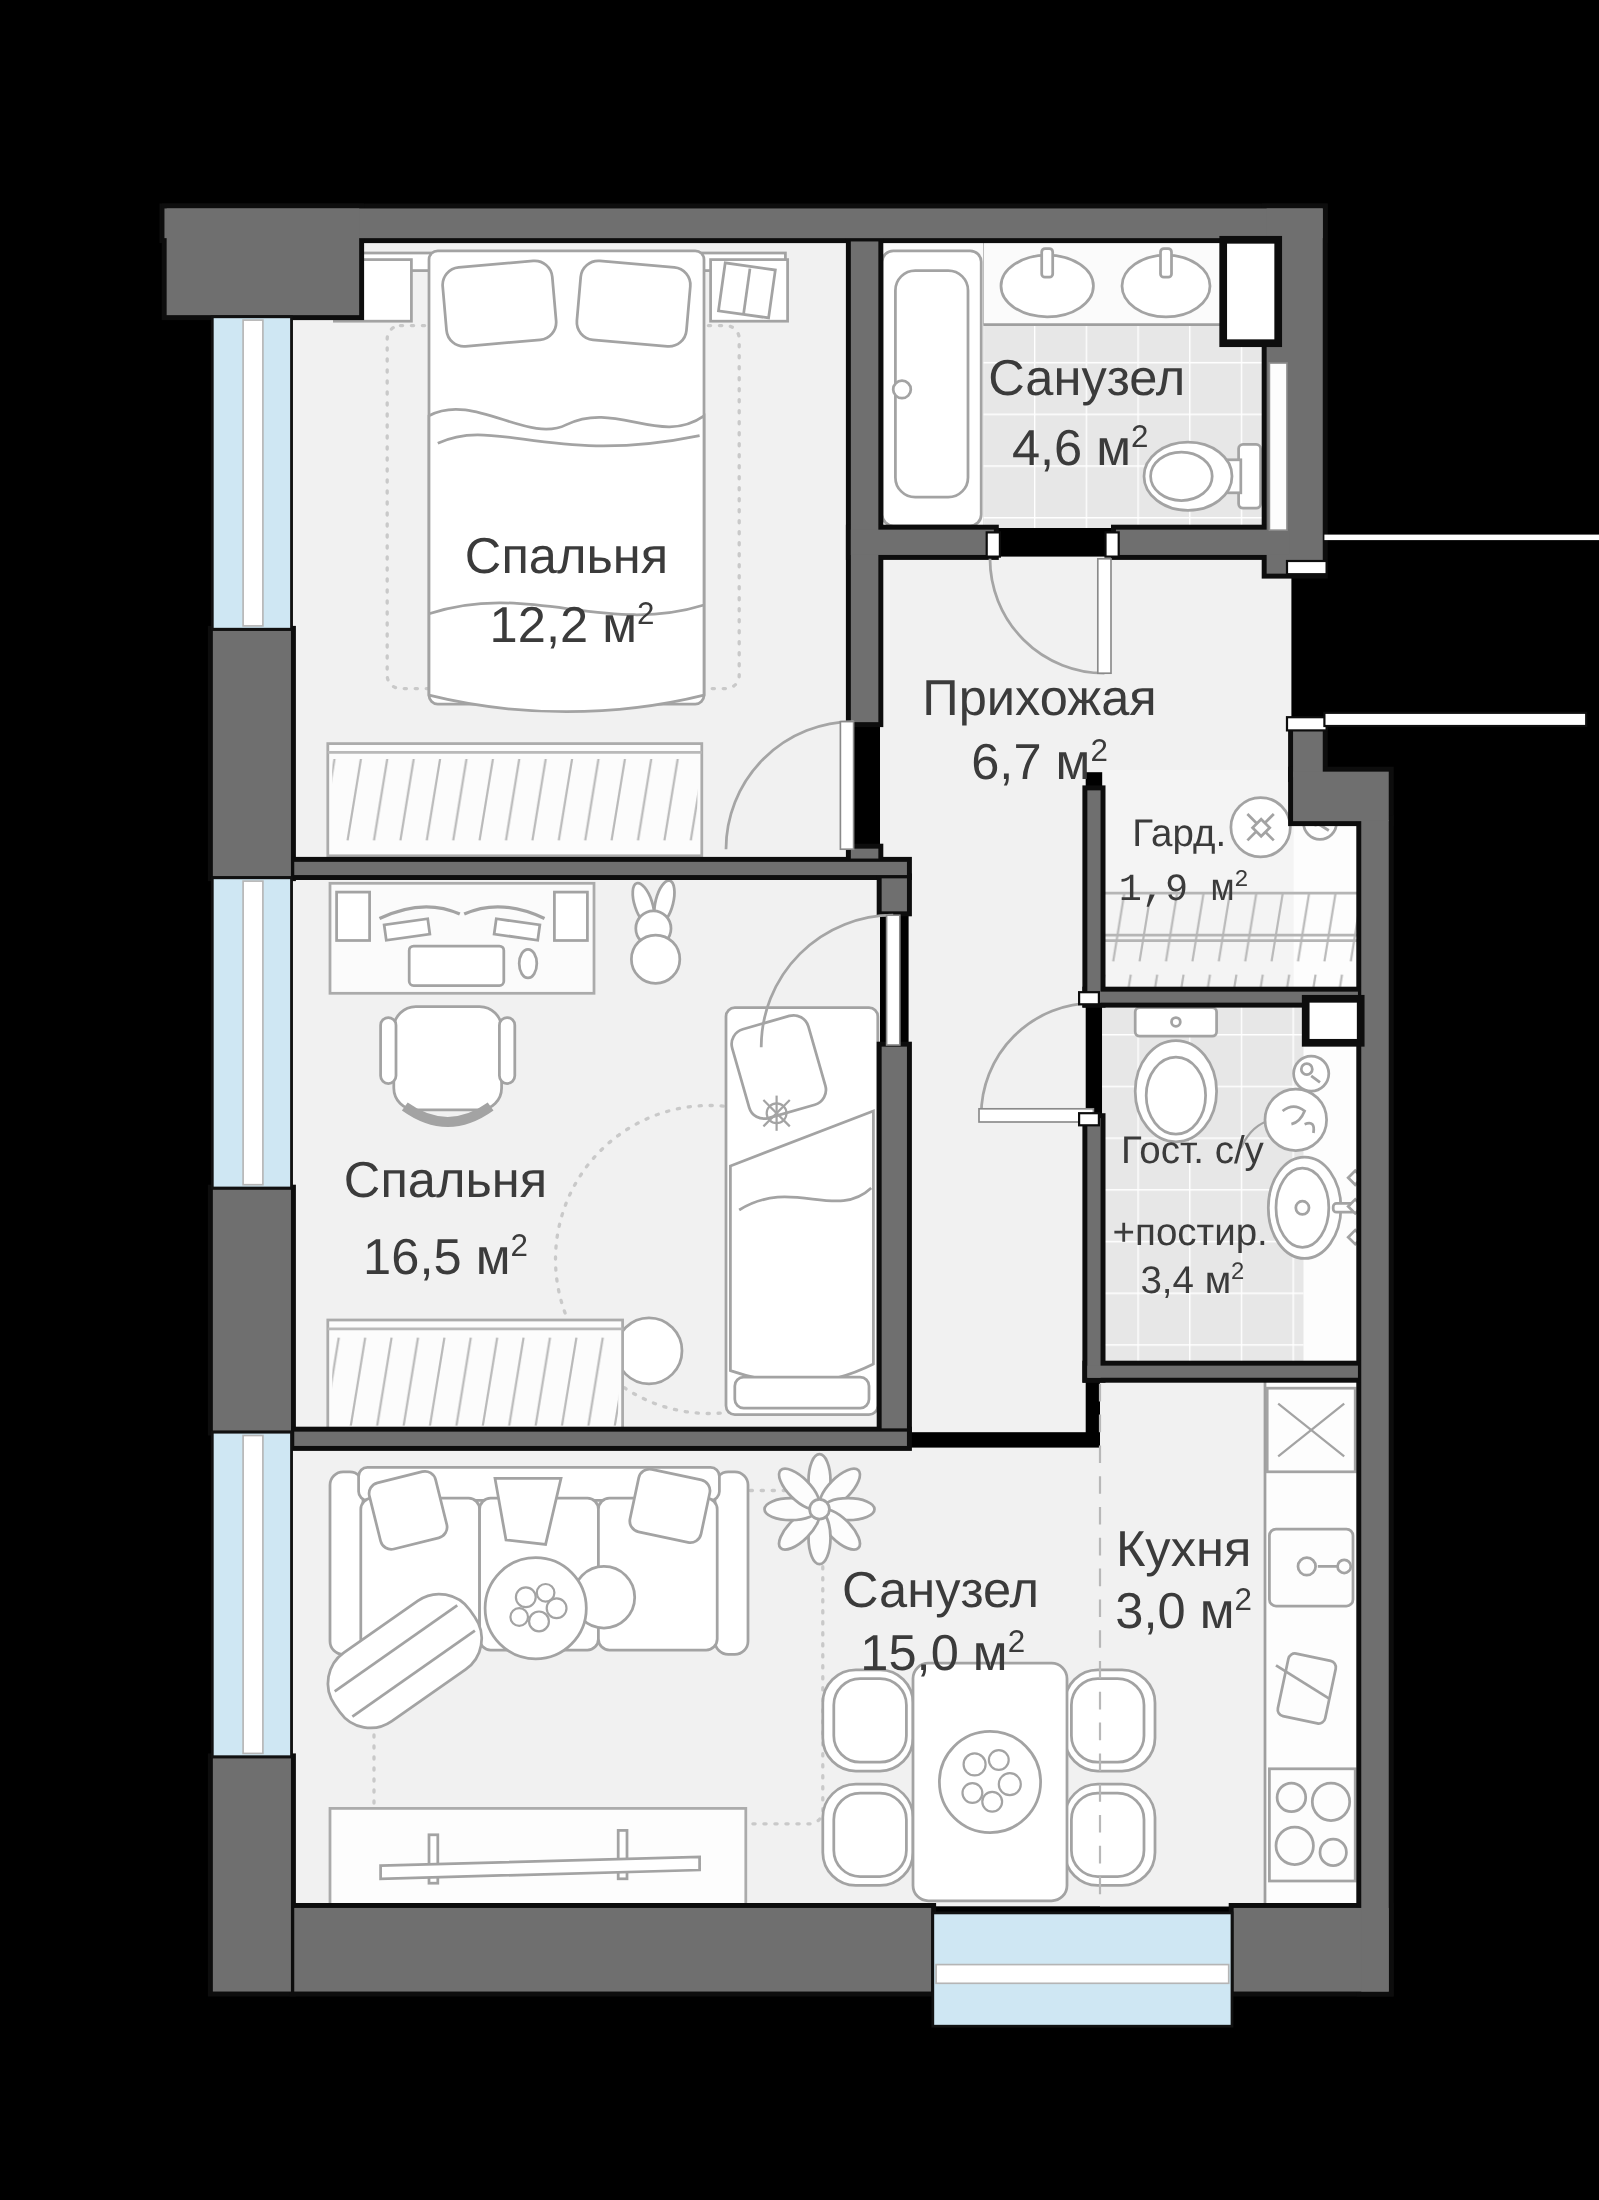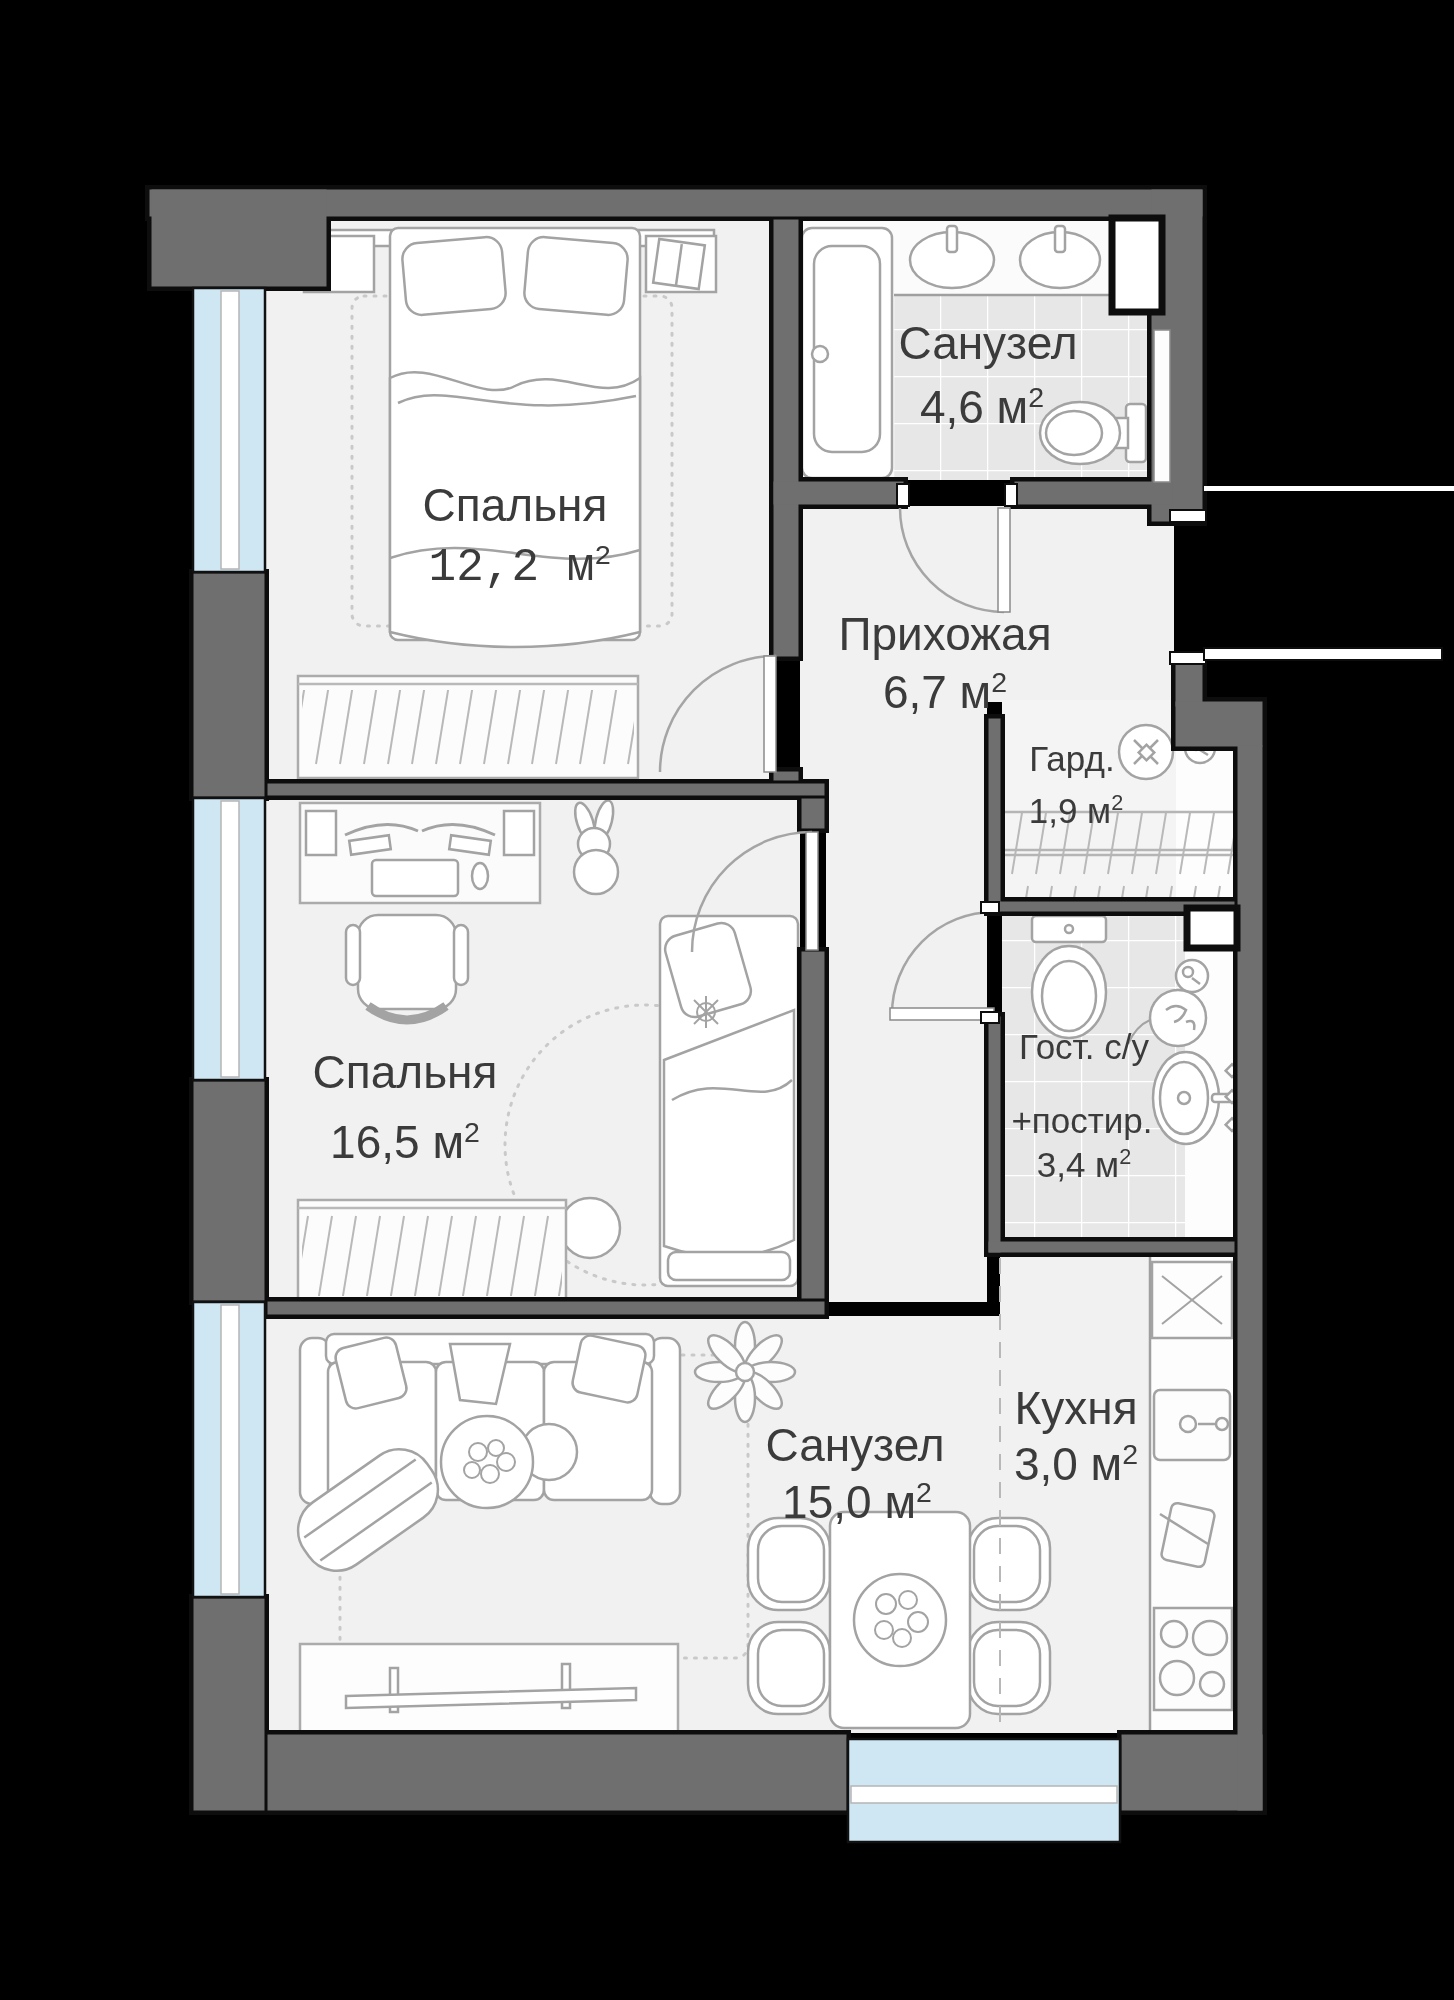--- a/index.html
+++ b/index.html
@@ -6,27 +6,27 @@
   body{width:1454px;height:2000px;position:relative;overflow:hidden;
        font-family:"Liberation Sans", sans-serif;}
   #plan-wrap{position:absolute;inset:0;}
   svg{position:absolute;left:0;top:0;}
   .lbl{position:absolute;transform:translate(-50%,-50%);color:#3b3b3b;
        font-size:46px;line-height:1;white-space:nowrap;letter-spacing:0;}
   .lbl sup{font-size:0.62em;vertical-align:super;line-height:0;}
   .lbl.small{font-size:35px;}
   
   #lbl-bedroom1-name{left:515px;top:505px;}
-  #lbl-bedroom1-area{left:520px;top:568px;font-family:Liberation Mono, monospace;}
+  #lbl-bedroom1-area{left:520px;top:568px;}
   #lbl-bathroom-name{left:988px;top:343px;text-align:right;}
   #lbl-bathroom-area{left:982px;top:407px;}
   #lbl-hallway-name{left:945px;top:634px;}
   #lbl-hallway-area{left:945px;top:692px;}
   #lbl-wardrobe-name{left:1072px;top:748px;margin-top:10px;}
-  #lbl-wardrobe-area{left:1076px;top:810px;}
+  #lbl-wardrobe-area{left:1076px;top:810px;font-family:Liberation Mono, monospace;}
   #lbl-bedroom2-name{left:405px;top:1072px;}
   #lbl-bedroom2-area{left:405px;top:1142px;}
   #lbl-guestwc-name{left:1084px;top:1046px;}
   #lbl-guestwc-name2{left:1082px;top:1120px;}
   #lbl-guestwc-area{left:1084px;top:1164px;}
   #lbl-living-name{left:855px;top:1445px;}
   #lbl-living-area{left:857px;top:1502px;}
   #lbl-kitchen-name{left:1076px;top:1408px;}
   #lbl-kitchen-area{left:1076px;top:1464px;}
 </style>

